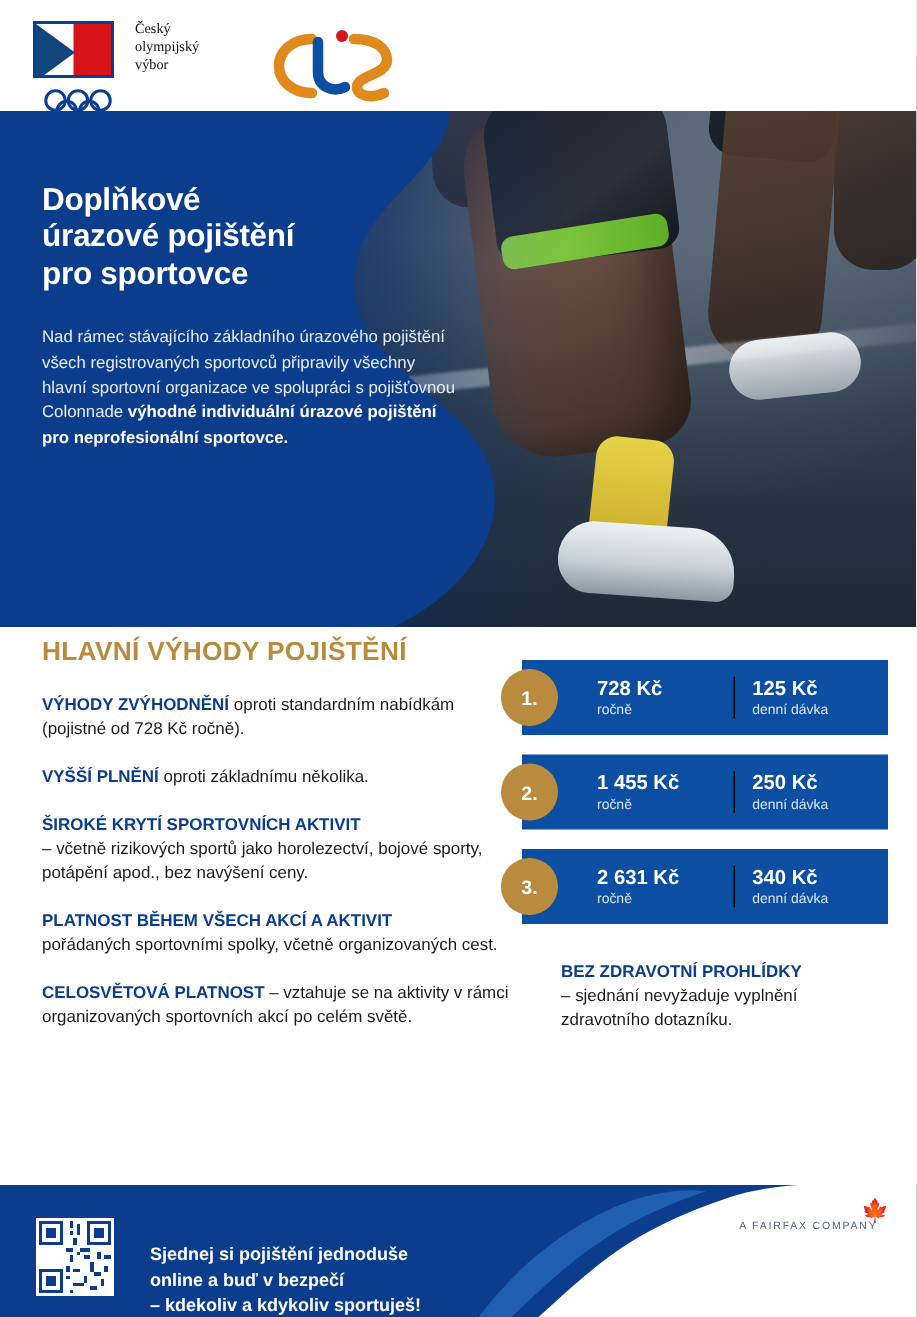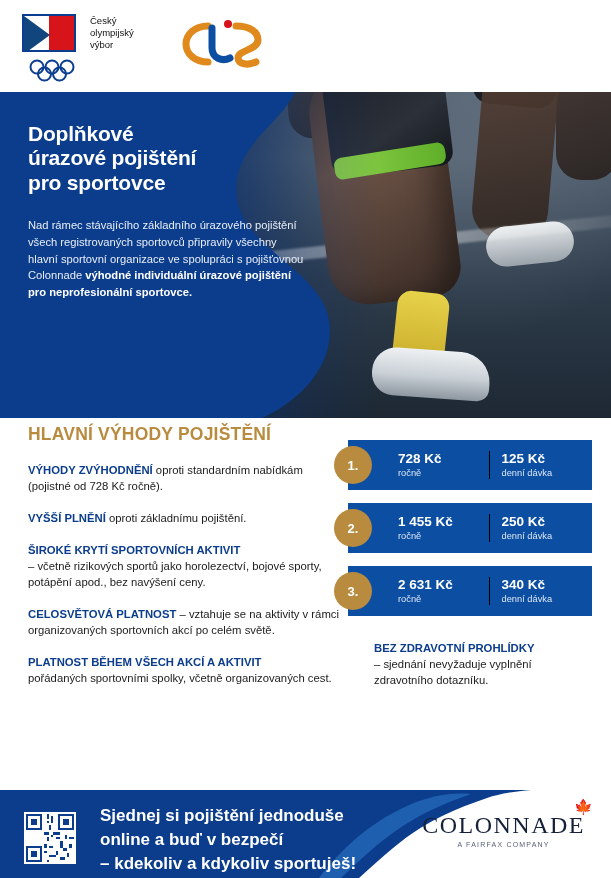--- a/index.html
+++ b/index.html
@@ -11,23 +11,24 @@
   }
   .poster {
     position: relative;
     width: 611px; height: 878px;
     background: #ffffff;
   }
 
   
   .top-bar {
     position: absolute; top: 0; left: 0;
-    width: 611px; height: 92px;
+    width: 611px; height: 74px;
     background: #ffffff;
     z-index: 6;
+    font-family: Liberation Serif, serif;
   }
   .logo-oly {
     position: absolute; left: 22px; top: 14px;
     display: flex; align-items: flex-start; gap: 8px;
   }
   .flag-box {
     width: 54px; height: 38px;
     border: 2px solid #0b3d91;
     position: relative; overflow: hidden; background: #fff;
   }
@@ -195,22 +196,22 @@
   .footer-swoosh {
     position: absolute; right: 0; top: 0; width: 300px; height: 88px;
   }
   .qr {
     position: absolute; left: 24px; top: 812px;
     width: 52px; height: 52px;
     background: #ffffff; padding: 2px; z-index: 3;
   }
   .qr svg { display: block; }
   .footer-text {
-    position: absolute; left: 100px; top: 804px; z-index: 3;
-    color: #ffffff; font-size: 17px; font-weight: bold; line-height: 1.42;
+    position: absolute; left: 100px; top: 828px; z-index: 3;
+    color: #ffffff; font-size: 12px; font-weight: bold; line-height: 1.42;
     white-space: pre-line;
   }
   .colonnade {
     position: absolute; right: 26px; top: 812px; z-index: 3;
     text-align: center; color: #1b1b1b;
   }
   .colonnade .name { font-family: "Liberation Serif", serif; font-size: 24px; letter-spacing: 1.5px; color: #15213a; }
   .colonnade .sub { font-size: 7px; letter-spacing: 1.2px; color: #56617a; margin-top: 2px; }
   .maple {
     position: absolute; right: 18px; top: 798px; z-index: 4;
@@ -284,32 +285,32 @@
     </div>
   </div>
 
   <div class="benefits-heading">HLAVNÍ VÝHODY POJIŠTĚNÍ</div>
 
   <div class="benefits-list">
     <div class="benefit">
       <span class="lead">VÝHODY ZVÝHODNĚNÍ</span><span class="rest"> oproti standardním nabídkám (pojistné od 728 Kč ročně).</span>
     </div>
     <div class="benefit">
-      <span class="lead">VYŠŠÍ PLNĚNÍ</span><span class="rest"> oproti základnímu pojištění.</span>
+      <span class="lead">VYŠŠÍ PLNĚNÍ</span><span class="rest"> oproti základnímu několika.</span>
     </div>
     <div class="benefit">
       <span class="lead">ŠIROKÉ KRYTÍ SPORTOVNÍCH AKTIVIT</span><span class="rest" style="white-space:pre-line">
 – včetně rizikových sportů jako horolezectví, bojové sporty, potápění apod., bez navýšení ceny.</span>
     </div>
     <div class="benefit">
-      <span class="lead">CELOSVĚTOVÁ PLATNOST</span><span class="rest"> – vztahuje se na aktivity v rámci organizovaných sportovních akcí po celém světě.</span>
-    </div>
-    <div class="benefit">
       <span class="lead">PLATNOST BĚHEM VŠECH AKCÍ A AKTIVIT</span><span class="rest" style="white-space:pre-line">
 pořádaných sportovními spolky, včetně organizovaných cest.</span>
+    </div>
+    <div class="benefit">
+      <span class="lead">CELOSVĚTOVÁ PLATNOST</span><span class="rest"> – vztahuje se na aktivity v rámci organizovaných sportovních akcí po celém světě.</span>
     </div>
   </div>
 
   <div class="benefits-right">
     <div class="benefit">
       <span class="lead">BEZ ZDRAVOTNÍ PROHLÍDKY</span><span class="rest" style="white-space:pre-line">
 – sjednání nevyžaduje vyplnění zdravotního dotazníku.</span>
     </div>
   </div>
 
@@ -400,17 +401,16 @@
       </g>
     </svg>
   </div>
 
   <div class="footer-text">Sjednej si pojištění jednoduše
 online a buď v bezpečí
 – kdekoliv a kdykoliv sportuješ!</div>
 
   <div class="maple">🍁</div>
   <div class="colonnade">
-    <div class="name">COLONNADE</div>
     <div class="sub">A FAIRFAX COMPANY</div>
   </div>
 
 </div>
 
 </body></html>

